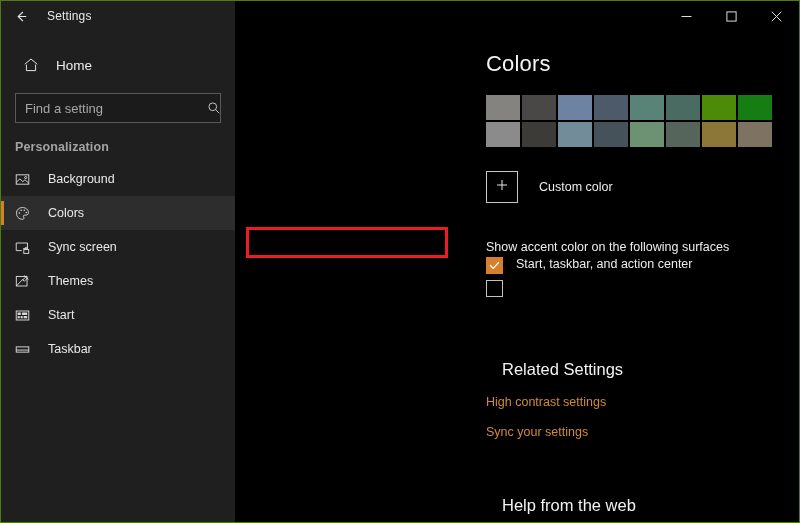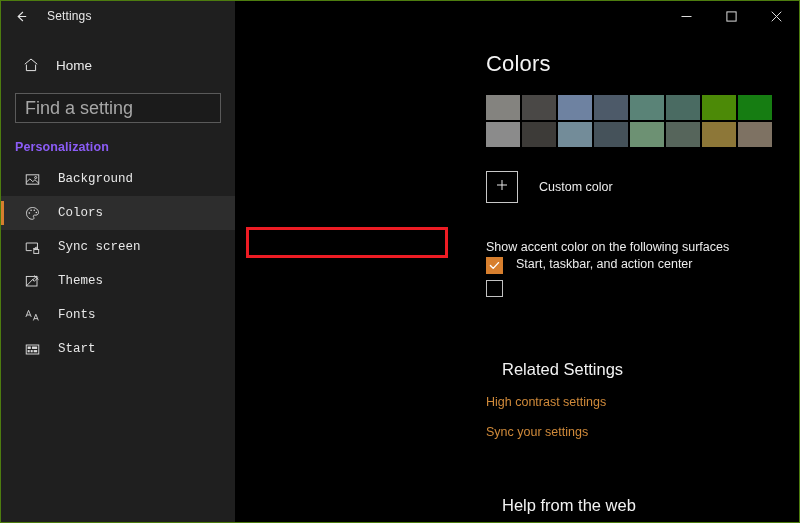--- a/index.html
+++ b/index.html
@@ -118,52 +118,51 @@
     display: flex;
     align-items: center;
     box-sizing: border-box;
   }
   .search-input {
     flex: 1 1 auto;
     background: transparent;
     border: 0;
     outline: 0;
     color: #e0e0e0;
-    font-size: 18px;
+    font-size: 13px;
     font-family: "Liberation Sans", sans-serif;
     padding: 0 6px 0 9px;
     height: 100%;
   }
   .search-input::placeholder { color: #a7a7a7; opacity:1; }
   .search-ico {
     width: 26px;
     display: flex;
     align-items: center;
     justify-content: center;
     color: #cfcfcf;
     cursor: pointer;
   }
 
   .nav-group-title {
     font-size: 12.5px;
     font-weight: bold;
-    color: #8b5cf6;
+    color: #a3a3a3;
     padding: 17px 0 8px 14px;
     letter-spacing: .1px;
   }
 
   .nav-list { display: flex; flex-direction: column; }
   .nav-item {
     position: relative;
     display: flex;
     align-items: center;
     height: 34px;
-    padding-left: 24px;
-    cursor: pointer;
-    font-family: Liberation Mono, monospace;
+    padding-left: 14px;
+    cursor: pointer;
   }
   .nav-item.selected { background: #2d2d2d; }
   .nav-item.selected::before {
     content: "";
     position: absolute;
     left: 0;
     top: 5px;
     bottom: 5px;
     width: 3px;
     background: #d77f2e;
@@ -418,46 +417,44 @@
             <svg width="15" height="15" viewBox="0 0 16 16" fill="none" stroke="currentColor" stroke-width="1">
               <rect x="1.4" y="2.6" width="11.4" height="10.2"></rect>
               <path d="M1.4 12.8 L8.6 5.4"></path>
               <path d="M9.8 1.6 L14.4 6"></path>
               <path d="M12.2 2.4 L8.3 6.2 L9.9 7.8 L13.7 3.9"></path>
             </svg>
           </span>
           <span class="nav-label">Themes</span>
         </div>
 
-        <div class="nav-item">
-          <span class="nav-ico">
-            <svg width="16" height="15" viewBox="0 0 18 16" fill="none" stroke="currentColor" stroke-width="1">
-              <path d="M1 9.6 L4 2.2 L7 9.6"></path>
-                <path d="M2 7.4 H6"></path>
-              <path d="M9.4 13.6 L12.2 6.6 L15 13.6"></path>
-                <path d="M10.3 11.5 H14.1"></path>
-            </svg>
-          </span>
-          <span class="nav-label">Fonts</span>
-        </div>
 
         <div class="nav-item">
           <span class="nav-ico">
             <svg width="15" height="15" viewBox="0 0 16 16" fill="none" stroke="currentColor" stroke-width="1">
               <rect x="1.3" y="3.2" width="13.4" height="9.6"></rect>
               <rect x="2.8" y="4.8" width="3.4" height="2.6" fill="currentColor" stroke="none"></rect>
               <rect x="7.4" y="4.8" width="5.6" height="2.6" fill="currentColor" stroke="none"></rect>
               <rect x="2.8" y="8.6" width="2.2" height="2.4" fill="currentColor" stroke="none"></rect>
               <rect x="6" y="8.6" width="2.2" height="2.4" fill="currentColor" stroke="none"></rect>
               <rect x="9.2" y="8.6" width="3.8" height="2.4" fill="currentColor" stroke="none"></rect>
             </svg>
           </span>
           <span class="nav-label">Start</span>
         </div>
 
+        <div class="nav-item">
+          <span class="nav-ico">
+            <svg width="15" height="15" viewBox="0 0 16 16" fill="none" stroke="currentColor" stroke-width="1">
+              <rect x="1.3" y="5.2" width="13.4" height="5.6"></rect>
+              <path d="M1.3 8.6 H14.7"></path>
+            </svg>
+          </span>
+          <span class="nav-label">Taskbar</span>
+        </div>
 
       </div>
     </div>
 
     <div id="content">
 
       <h1 class="page-title">Colors</h1>
 
       <div class="swatch-grid">
         <div class="swatch" style="background: rgb(132, 131, 127);"></div>

